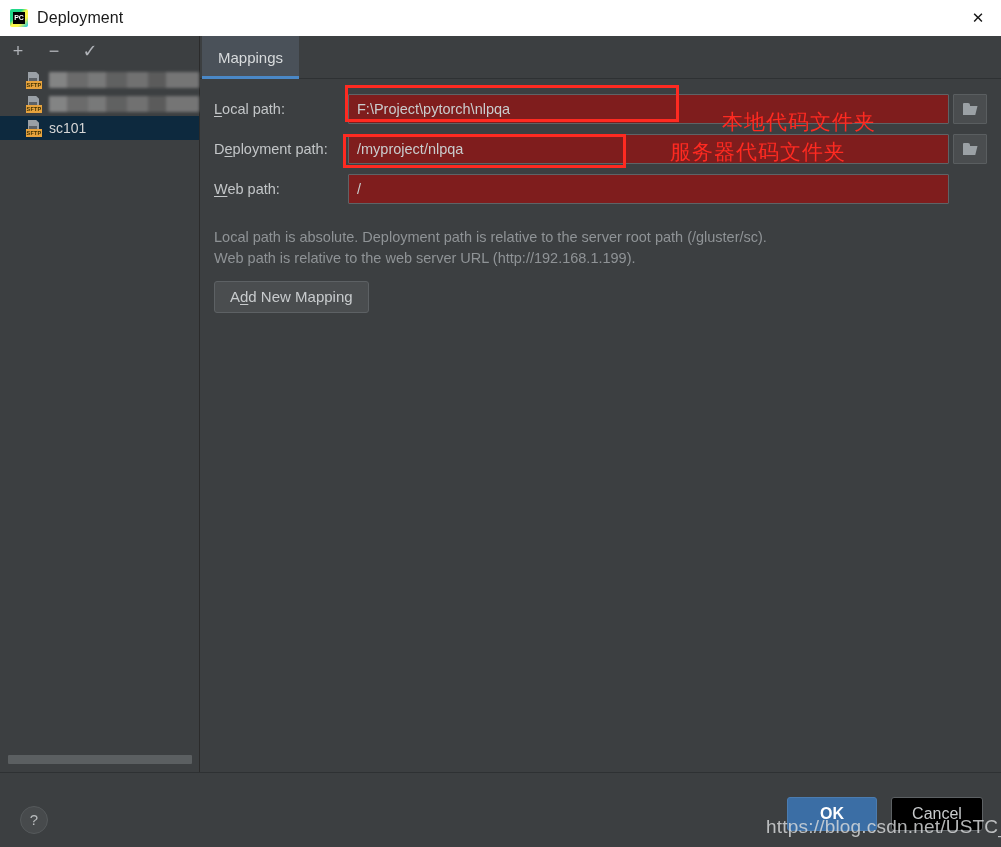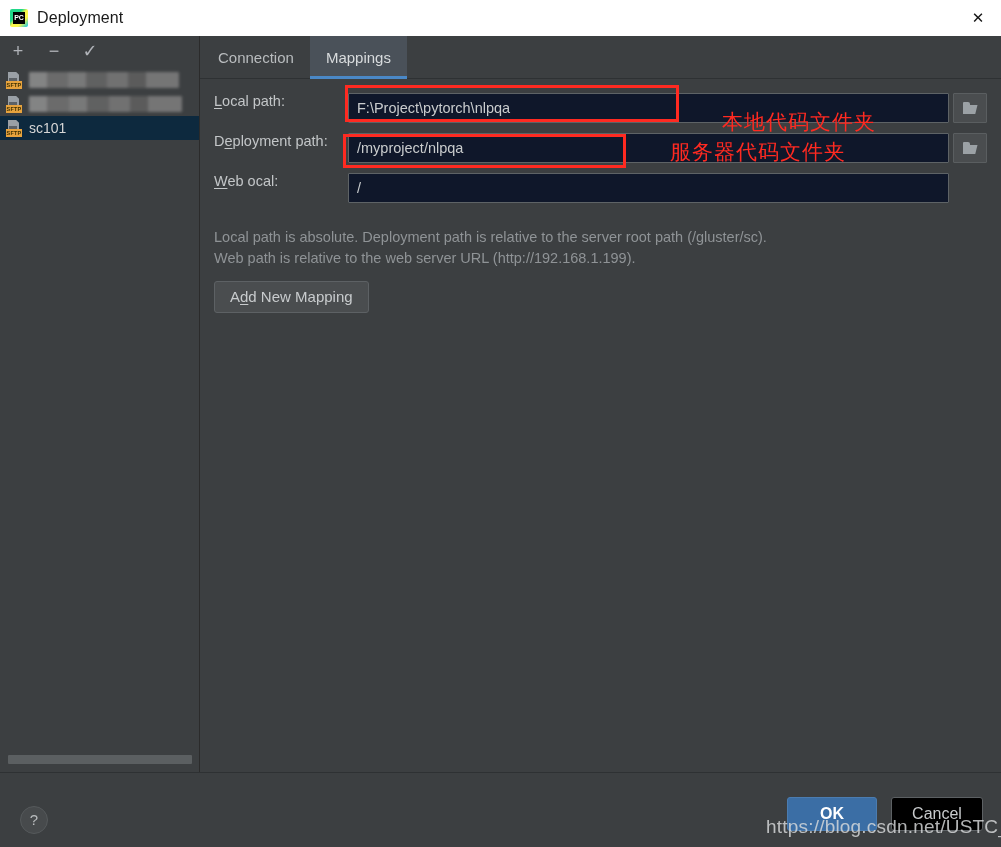--- a/index.html
+++ b/index.html
@@ -99,21 +99,21 @@
     font-size: 18px;
     line-height: 1;
   }
   .sb-list {
     margin-top: 2px;
   }
   .sb-row {
     height: 24px;
     display: flex;
     align-items: center;
-    padding-left: 6px;
+    padding-left: 26px;
     position: relative;
   }
   .sb-row.selected {
     background: #0d293e;
   }
   .sftp-icon {
     width: 17px; height: 17px;
     position: relative;
     flex: none;
     margin-right: 6px;
@@ -211,41 +211,41 @@
     height: 3px;
     background: #4a88c7;
   }
 
   .form {
     position: relative;
     padding: 14px 14px 0 14px;
   }
   .form-row {
     display: flex;
-    align-items: flex-start;
+    align-items: center;
     height: 32px;
     margin-bottom: 8px;
     position: relative;
   }
   .form-label {
     width: 134px;
     flex: none;
     font-size: 14.5px;
     color: #c3c6c8;
     white-space: nowrap;
   }
   .form-label u {
     text-decoration: underline;
     text-underline-offset: 2px;
   }
   .field {
     flex: 1;
     height: 30px;
     box-sizing: border-box;
-    background: #0f172a;
+    background: #7f1d1d;
     border: 1px solid #5e6366;
     color: #c9cccd;
     font-size: 14.5px;
     padding: 0 8px;
     line-height: 28px;
     outline: none;
     font-family: "Liberation Sans", sans-serif;
     border-radius: 1px;
   }
   .browse-btn {
@@ -427,21 +427,20 @@
         <div class="sb-label">sc101</div>
       </div>
     </div>
 
     <div class="sb-scroll"></div>
   </div>
 
   <div class="main">
 
     <div class="tabs">
-      <div class="tab">Connection</div>
       <div class="tab active">Mappings</div>
     </div>
 
     <div class="form">
 
       
       <div class="form-row">
         <div class="form-label"><u>L</u><span>ocal path:</span></div>
         <input class="field" type="text" value="F:\Project\pytorch\nlpqa" style="">
         <div class="browse-btn">
@@ -459,21 +458,21 @@
         <div class="browse-btn">
           <div class="folder-ico">
             <div class="lip"></div>
               <div class="body"></div>
           </div>
         </div>
       </div>
 
       
       <div class="form-row">
-        <div class="form-label"><u>W</u><span>eb ocal:</span></div>
+        <div class="form-label"><u>W</u><span>eb path:</span></div>
         <input class="field" type="text" value="/" style="">
         <div class="browse-btn spacer"></div>
       </div>
 
       <div class="hint">
         <div>Local path is absolute. Deployment path is relative to the server root path (/gluster/sc).</div>
         <div>Web path is relative to the web server URL (http://192.168.1.199).</div>
       </div>
 
       <div class="add-btn"><span>A</span><u>d</u><span>d New Mapping</span></div>

